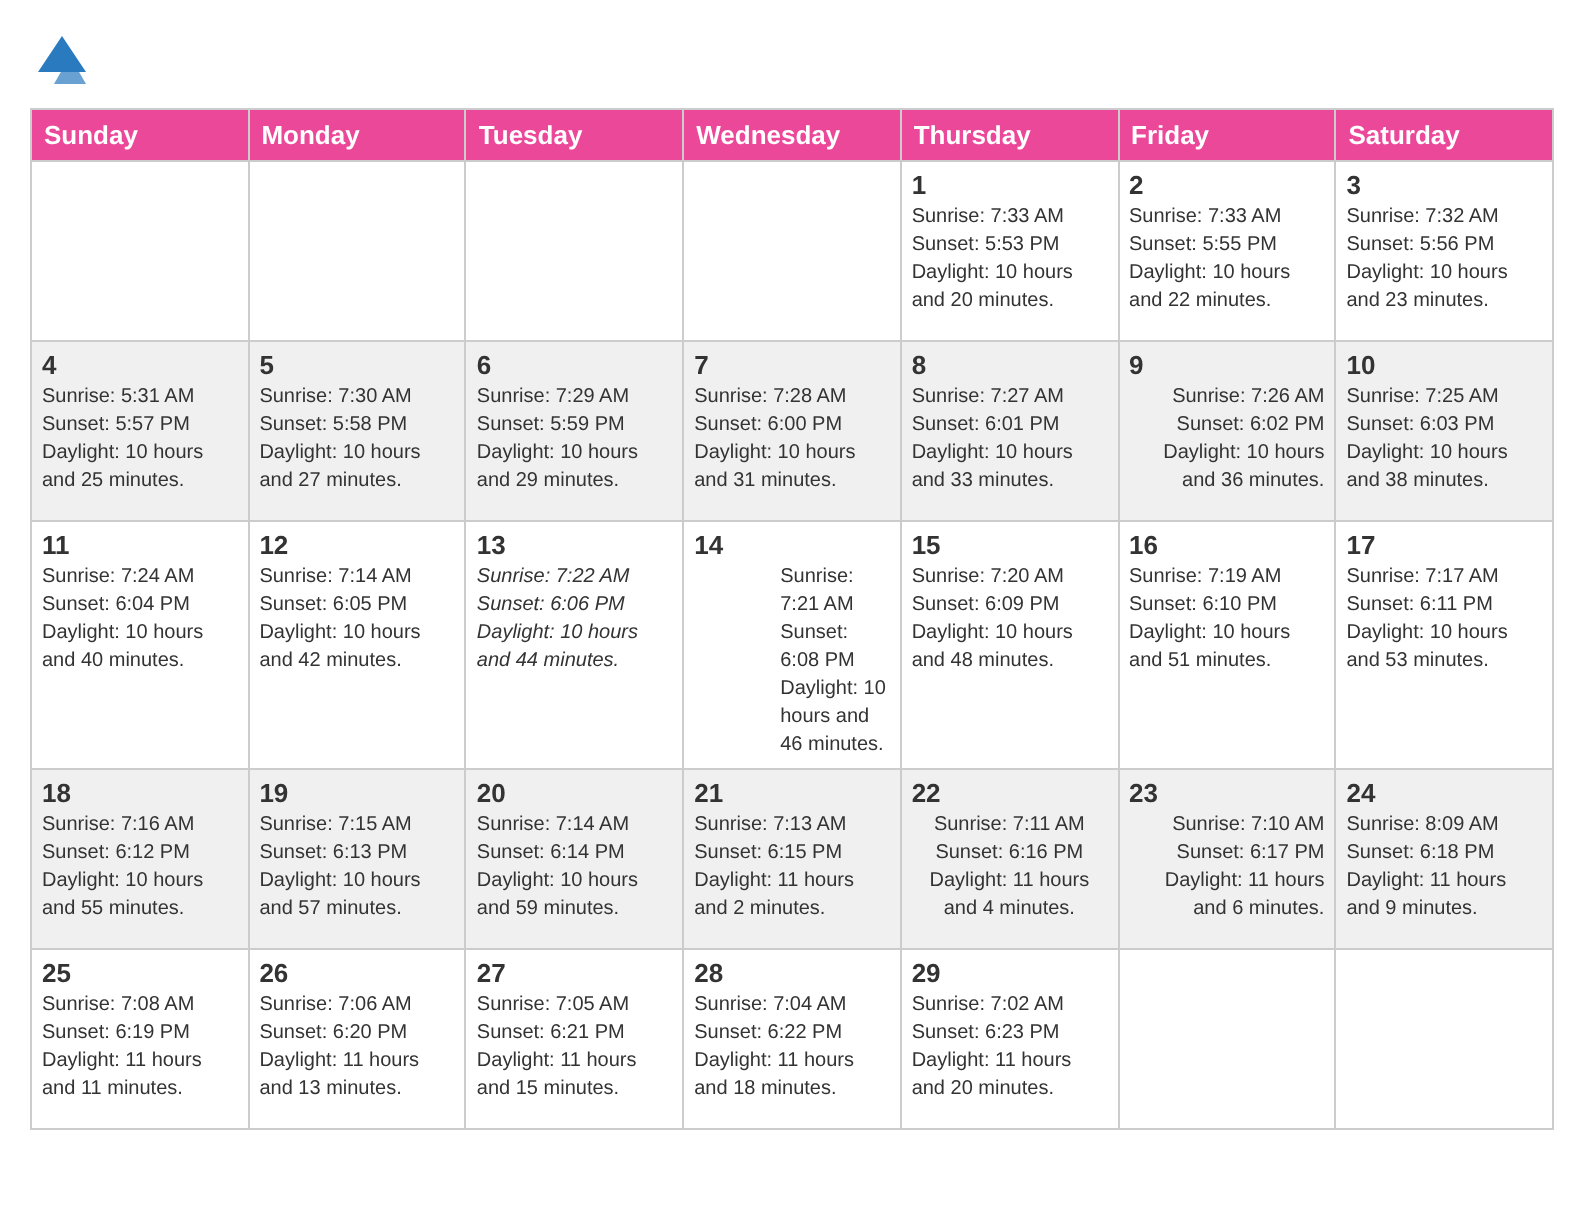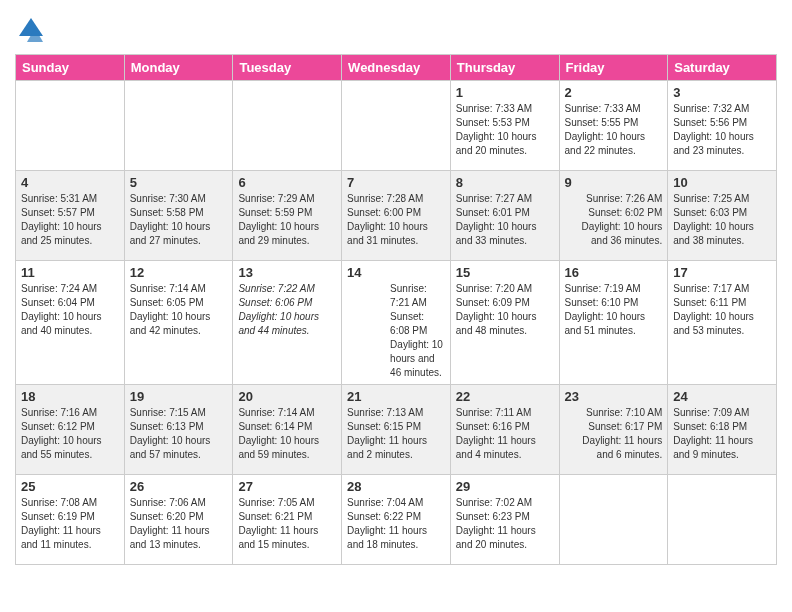--- a/index.html
+++ b/index.html
@@ -256,33 +256,33 @@
 Daylight: 10 hours and 59 minutes.</div>
         </td>
         <td>
           <div class="day-number">21</div>
           <div class="day-info" style="white-space: pre-line;">Sunrise: 7:13 AM
 Sunset: 6:15 PM
 Daylight: 11 hours and 2 minutes.</div>
         </td>
         <td>
           <div class="day-number">22</div>
-          <div class="day-info" style="white-space: pre-line;">Sunrise: 7:11 AM
+          <div class="day-info" style="white-space: pre-line; text-align: center;">Sunrise: 7:11 AM
 Sunset: 6:16 PM
 Daylight: 11 hours and 4 minutes.</div>
         </td>
         <td>
           <div class="day-number">23</div>
           <div class="day-info" style="white-space: pre-line; text-align: right;">Sunrise: 7:10 AM
 Sunset: 6:17 PM
 Daylight: 11 hours and 6 minutes.</div>
         </td>
         <td>
           <div class="day-number">24</div>
-          <div class="day-info" style="white-space: pre-line;">Sunrise: 7:09 AM
+          <div class="day-info" style="white-space: pre-line;">Sunrise: 8:09 AM
 Sunset: 6:18 PM
 Daylight: 11 hours and 9 minutes.</div>
         </td>
       </tr>
       <tr>
         <td>
           <div class="day-number">25</div>
           <div class="day-info" style="white-space: pre-line;">Sunrise: 7:08 AM
 Sunset: 6:19 PM
 Daylight: 11 hours and 11 minutes.</div>

